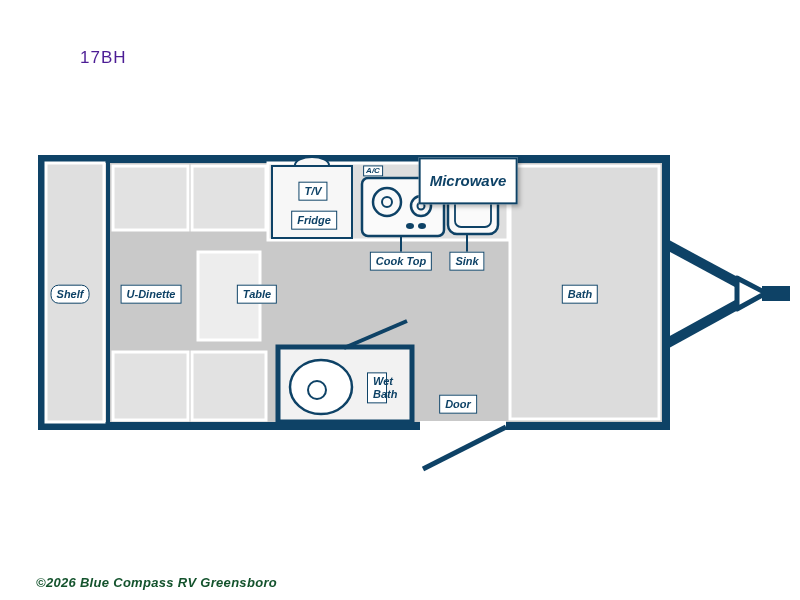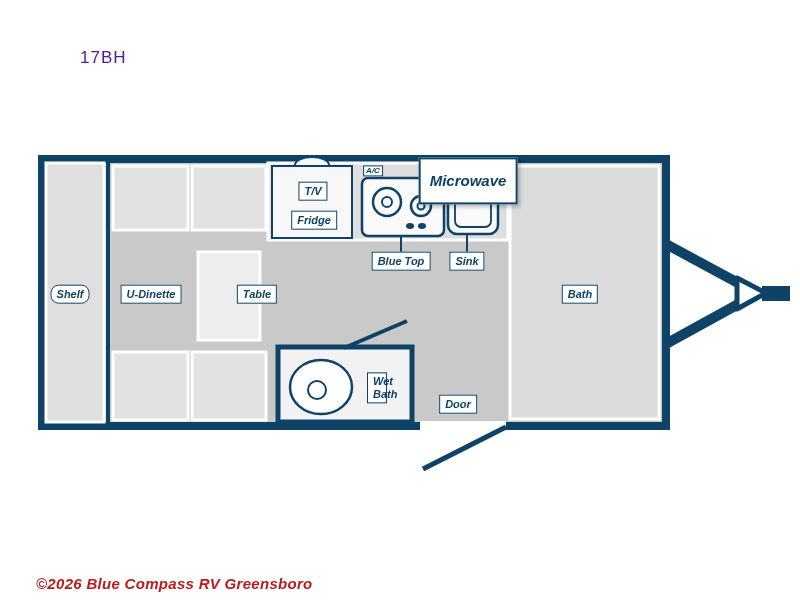--- a/index.html
+++ b/index.html
@@ -15,22 +15,22 @@
     position:absolute; transform:translate(-50%,-50%);
     background:#ffffff; border:1.5px solid #0e4266; color:#0e4266;
     font-size:11px; font-weight:700; line-height:1.15;
     padding:2px 5px; white-space:nowrap; text-align:center;font-style:italic;
   }
   .tag-small { font-size:8px; padding:0 2px; border-width:1px; }
   .tag-micro { font-size:15px; padding:13px 9px; border-width:2px; box-shadow:2px 3px 4px rgba(0,0,0,0.25); }
   .tag-wrap { white-space:normal; width:20px; }
   .watermark {
     position:absolute; left:36px; top:575px;
-    font-style:italic; font-weight:600; font-size:15px;
-    color:#b91c1c; letter-spacing:0.3px;
+    font-style:italic; font-weight:600; font-size:13px;
+    color:#14532d; letter-spacing:0.3px;
   }
 </style>
 </head>
 <body>
 
 <div class="canvas">
 
   <div class="model-title">17BH</div>
 
   <svg class="plan-svg" width="800" height="600" viewBox="0 0 800 600">
@@ -90,21 +90,21 @@
     </g>
   </svg>
 
   <div class="tag" style="left:70px; top:294px;border-radius:8px;">Shelf</div>
   <div class="tag" style="left:151px; top:294px;">U-Dinette</div>
   <div class="tag" style="left:228px; top:294px;margin-left:29px;">Table</div>
   <div class="tag" style="left:313px; top:191px;">T/V</div>
   <div class="tag" style="left:314px; top:220px;">Fridge</div>
   <div class="tag tag-small" style="left:373px; top:171px;">A/C</div>
   <div class="tag tag-micro" style="left:468px; top:181px;">Microwave</div>
-  <div class="tag" style="left:401px; top:261px;">Blue Top</div>
+  <div class="tag" style="left:401px; top:261px;">Cook Top</div>
   <div class="tag" style="left:467px; top:261px;">Sink</div>
   <div class="tag" style="left:580px; top:294px;">Bath</div>
   <div class="tag tag-wrap" style="left:377px; top:388px;">Wet Bath</div>
   <div class="tag" style="left:458px; top:404px;">Door</div>
 
   <div class="watermark">©2026 Blue Compass RV Greensboro</div>
 
 </div>
 
 </body></html>

